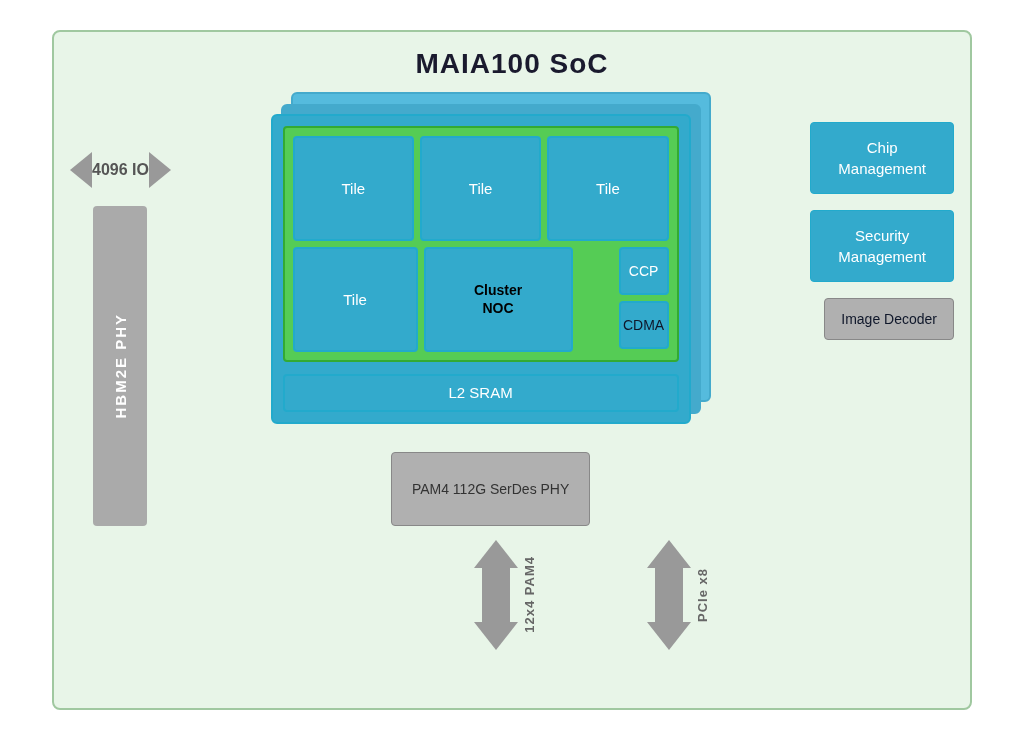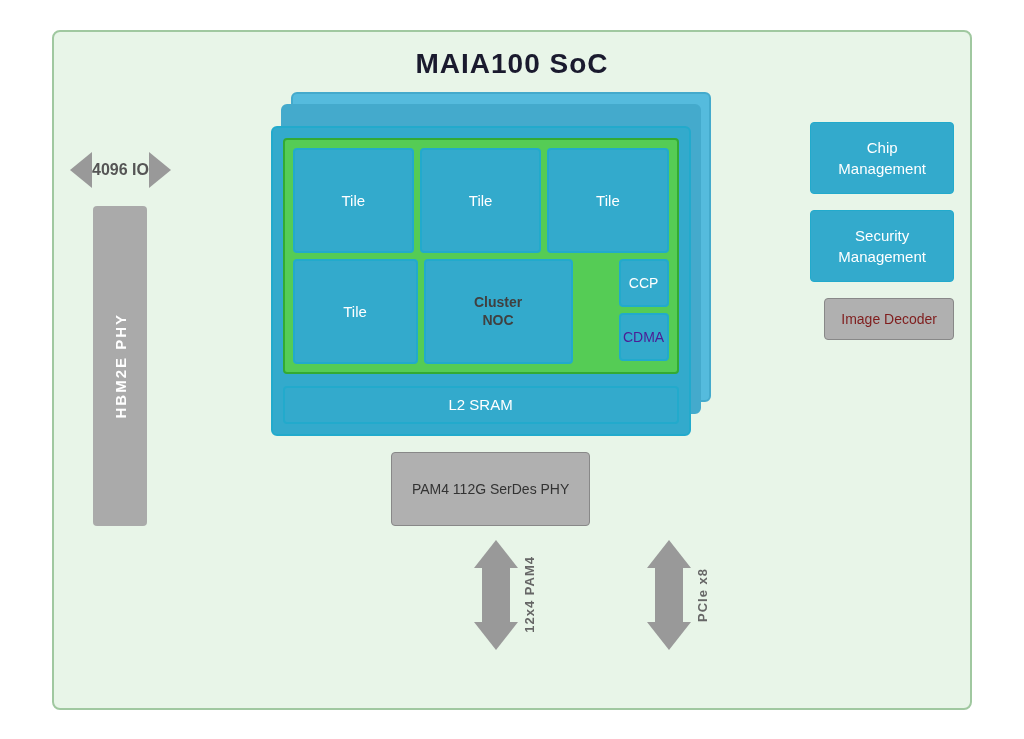--- a/index.html
+++ b/index.html
@@ -134,21 +134,20 @@
       background: #33aacc;
       border: 2px solid #22aacc;
       border-radius: 6px;
       top: 22px;
       left: 0;
       z-index: 3;
       padding: 10px;
       display: flex;
       flex-direction: column;
       gap: 8px;
-      margin-top: 12px;
     }
     
     .inner-green {
       background: #55cc55;
       border-radius: 4px;
       border: 2px solid #33aa33;
       flex: 1;
       padding: 8px;
       display: flex;
       flex-direction: column;
@@ -175,21 +174,21 @@
     .cluster-noc-box {
       background: #33aacc;
       border: 2px solid #22aacc;
       border-radius: 4px;
       flex: 1.2;
       display: flex;
       align-items: center;
       justify-content: center;
       font-size: 14px;
       font-weight: bold;
-      color: #404040;
+      color: #000000;
       text-align: center;
       line-height: 1.3;
     }
     .right-mini-col {
       display: flex;
       flex-direction: column;
       gap: 6px;
       width: 90px;
       padding-left: 40px;
     }
@@ -207,21 +206,21 @@
     }
     .cdma-box {
       background: #33aacc;
       border: 2px solid #22aacc;
       border-radius: 4px;
       height: 48px;
       display: flex;
       align-items: center;
       justify-content: center;
       font-size: 14px;
-      color: #4c1d95;
+      color: #0f172a;
       font-weight: 500;
     }
     
     .l2-sram-bar {
       background: #33aacc;
       border: 2px solid #22aacc;
       border-radius: 4px;
       height: 38px;
       display: flex;
       align-items: center;
@@ -298,21 +297,21 @@
       font-weight: 500;
       text-align: center;
       line-height: 1.4;
       border: 1.5px solid #22aacc;
     }
     .img-decoder-box {
       background: #b0b0b0;
       border-radius: 4px;
       padding: 12px 16px;
       font-size: 14px;
-      color: #7f1d1d;
+      color: #0f172a;
       font-weight: 500;
       text-align: center;
       border: 1.5px solid #888;
       margin-left: 14px;
     }
     .bottom-outside {
       display: flex;
       flex-direction: row;
       justify-content: center;
       gap: 110px;

